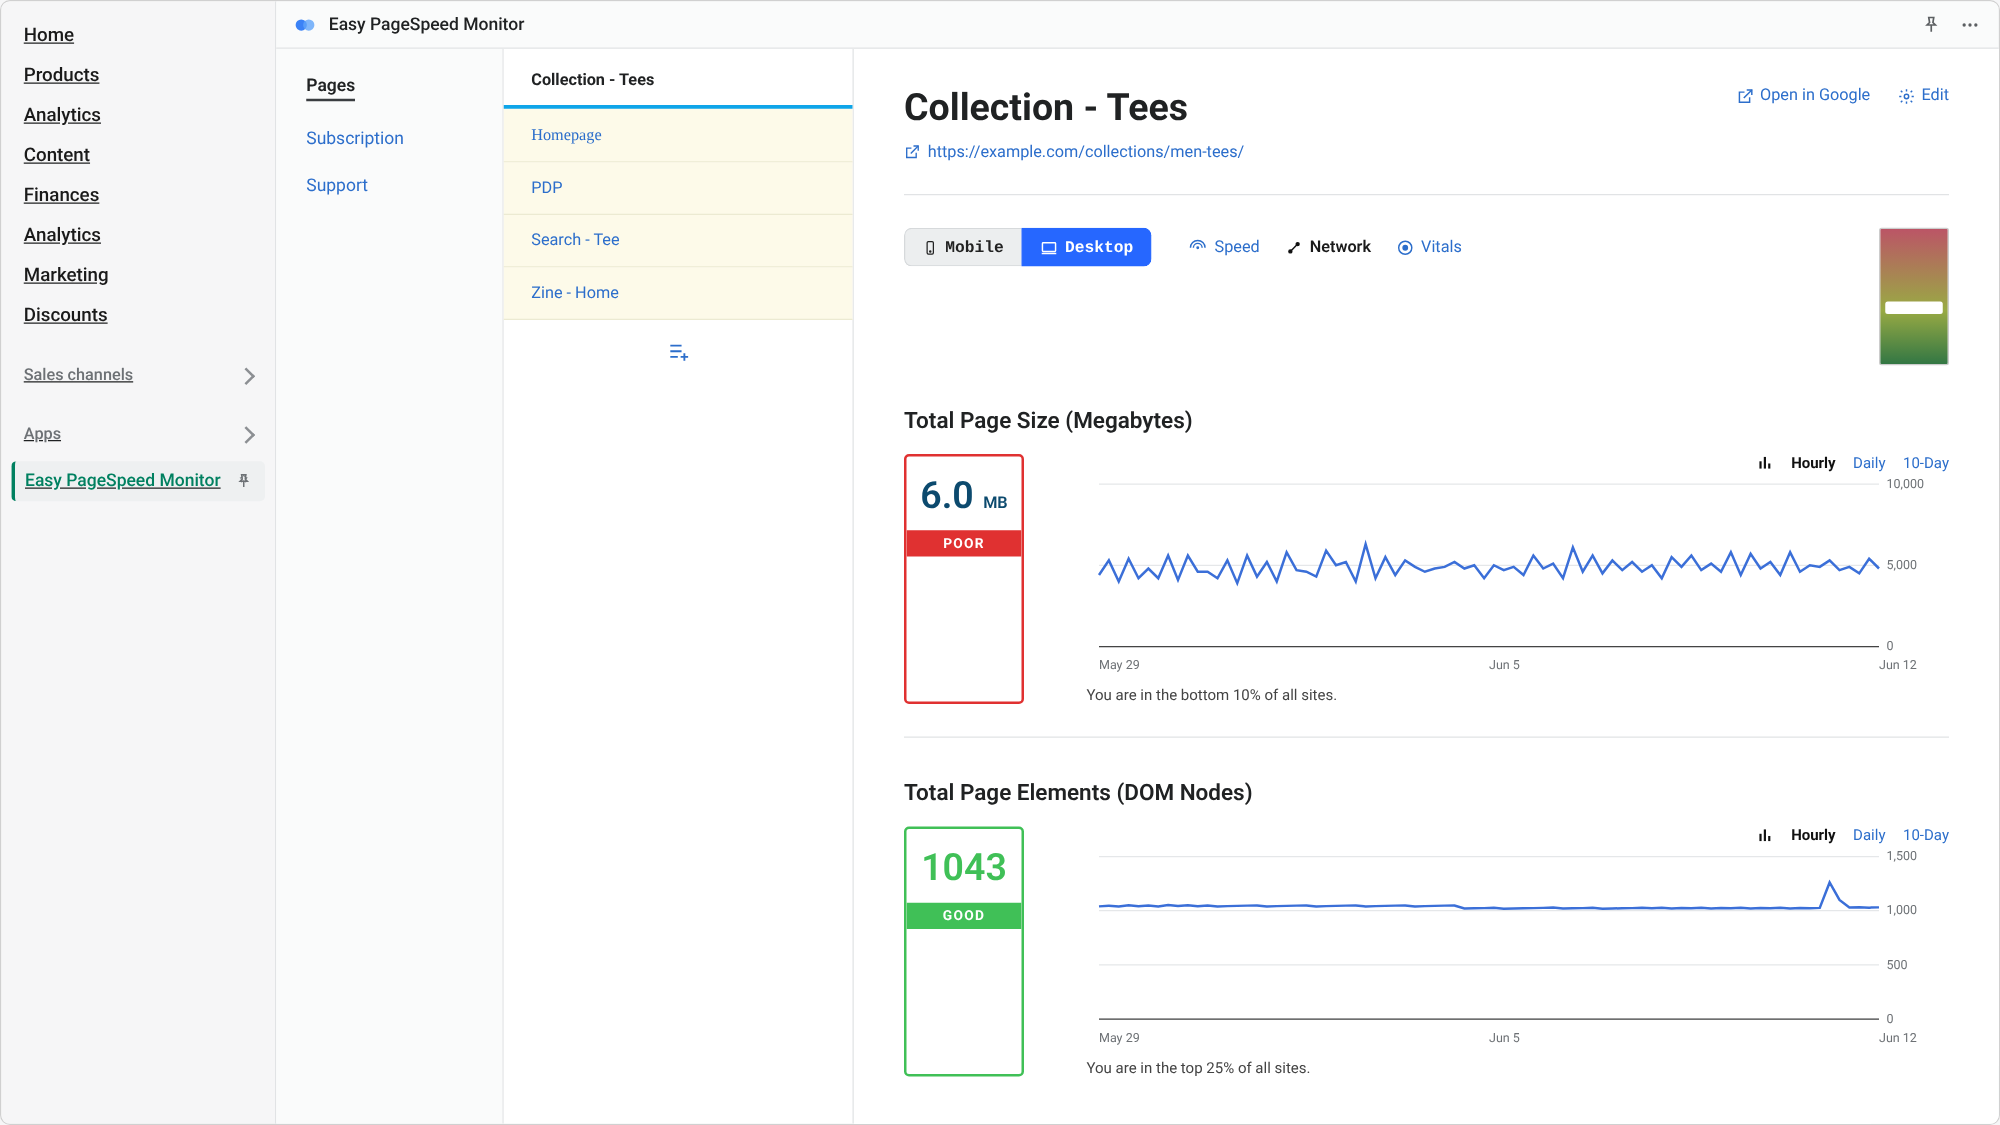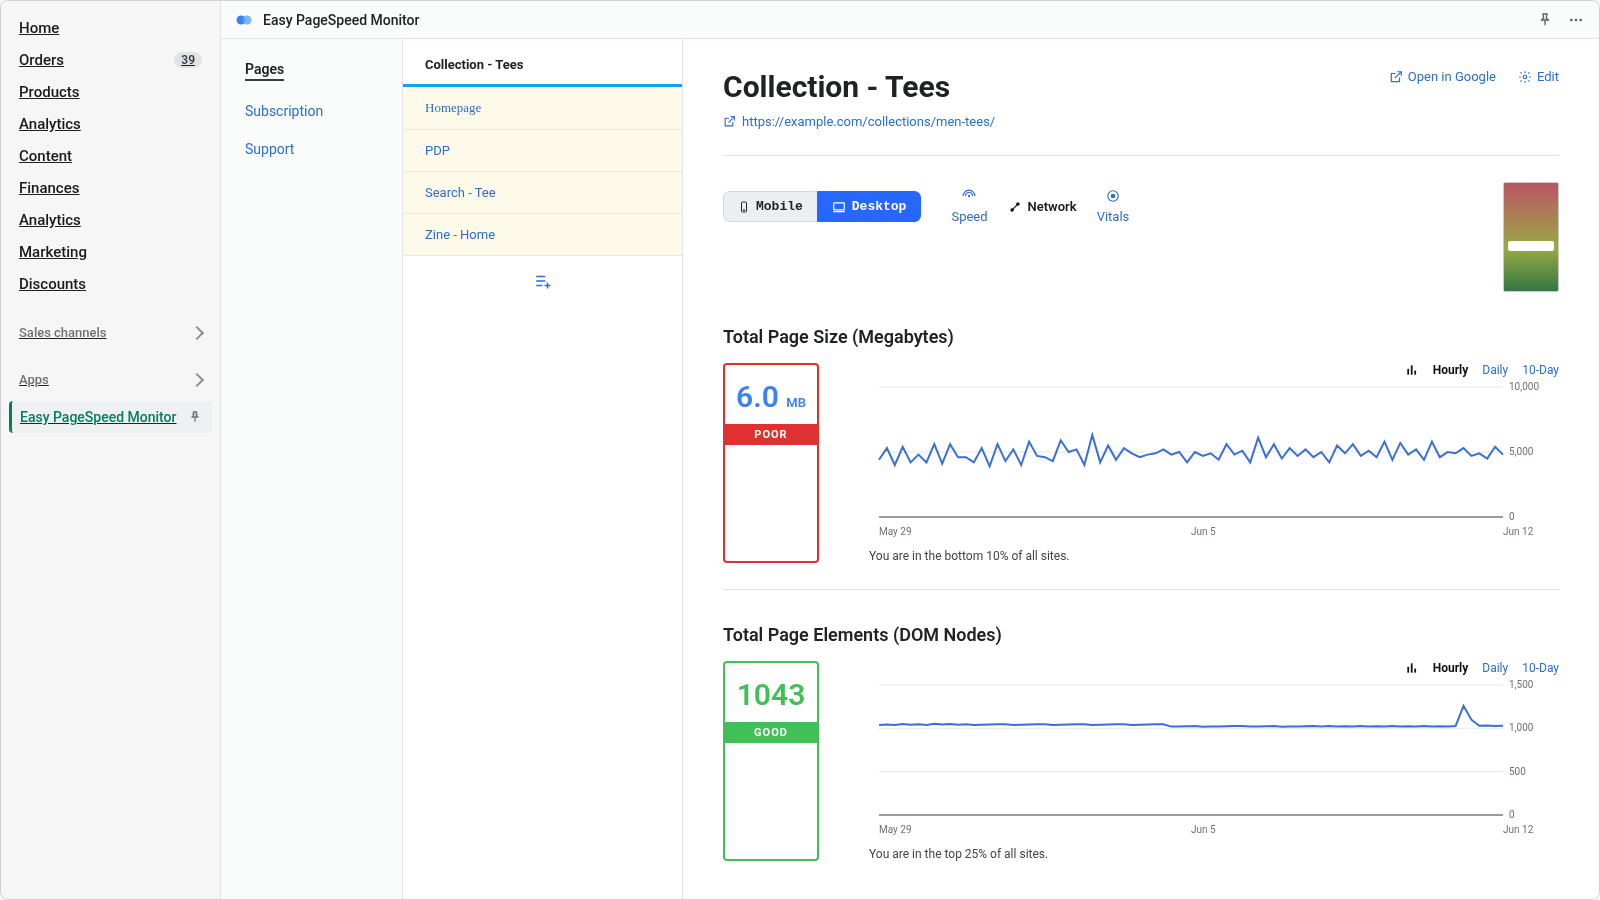--- a/index.html
+++ b/index.html
@@ -144,21 +144,21 @@
 
 .divider { border: none; border-top: 1px solid #e1e3e5; margin: 26px 0; }
 
 .tabs-row { display:flex; justify-content: space-between; align-items: flex-start; }
 .segmented { display:flex; align-items:center; gap: 0; }
 .seg-group { display:flex; border-radius:6px; overflow:hidden; margin-right: 20px; font-family: Liberation Mono, monospace; }
 .seg { display:flex; align-items:center; gap:6px; padding: 7px 14px; font-size:13px; font-weight:600; cursor:pointer; }
 .seg.mobile { background:#eceeef; color:#222; border:1px solid #d6d9db; border-right:none; border-radius:6px 0 0 6px; }
 .seg.desktop { background:#2667ff; color:#fff; border:1px solid #2667ff; border-radius:0 6px 6px 0; }
 .tab-link { display:flex; align-items:center; gap:6px; padding: 7px 10px; font-size:13px; cursor:pointer; }
-.tab-link.blue { color:#2c6ecb;flex-direction:column; }
+.tab-link.blue { color:#2c6ecb; }
 .tab-link.active { color:#1a1a1a; font-weight:600; }
 
 .thumb {
   width: 56px; height: 110px;
   background: linear-gradient(#b56, #9a4 60%, #374 100%);
   border:1px solid #ccc;
   border-radius:2px;
   position: relative;
 }
 .thumb::after {
@@ -166,21 +166,21 @@
   background:#fff; border-radius:2px;
 }
 
 .section-title { font-size: 18px; font-weight:600; margin-top: 34px; margin-bottom: 16px; }
 
 .metric-row { display:flex; gap: 50px; }
 .score-card { width: 96px; border-radius:4px; overflow:hidden; text-align:center; }
 .score-card.poor { border:2px solid #e03131; }
 .score-card.good { border:2px solid #40c057; }
 .score-val { padding: 14px 4px 10px; font-size: 30px; font-weight:600; }
-.score-card.poor .score-val { color:#3b82f6; }
+.score-card.poor .score-val { color:#0c4a6e; }
 .score-card.good .score-val { color:#40c057; }
 .score-unit { font-size: 13px; font-weight:600; }
 .score-label { font-size: 11px; font-weight:700; letter-spacing: 1px; color:#fff; padding:4px 0; }
 .score-card.poor .score-label { background:#e03131; }
 .score-card.good .score-label { background:#40c057; }
 
 .chart-area { flex:1; display:flex; flex-direction:column; }
 .chart-controls { display:flex; justify-content:flex-end; align-items:center; gap: 14px; font-size:12px; margin-bottom: 4px; }
 .chart-controls .ctrl { cursor:pointer; }
 .chart-controls .ctrl.active { font-weight:700; color:#111; }
@@ -193,24 +193,20 @@
 </style>
 </head>
 <body>
 
 <div class="app">
 
   <nav class="nav-primary">
     <div class="nav-item">
         <span>Home</span>
       </div>
-    <div class="nav-item">
-      <span>Orders</span>
-      <span class="badge">39</span>
-    </div>
     <div class="nav-item">
         <span>Products</span>
       </div>
     <div class="nav-item">
         <span>Analytics</span>
       </div>
     <div class="nav-item">
         <span>Content</span>
       </div>
     <div class="nav-item">

